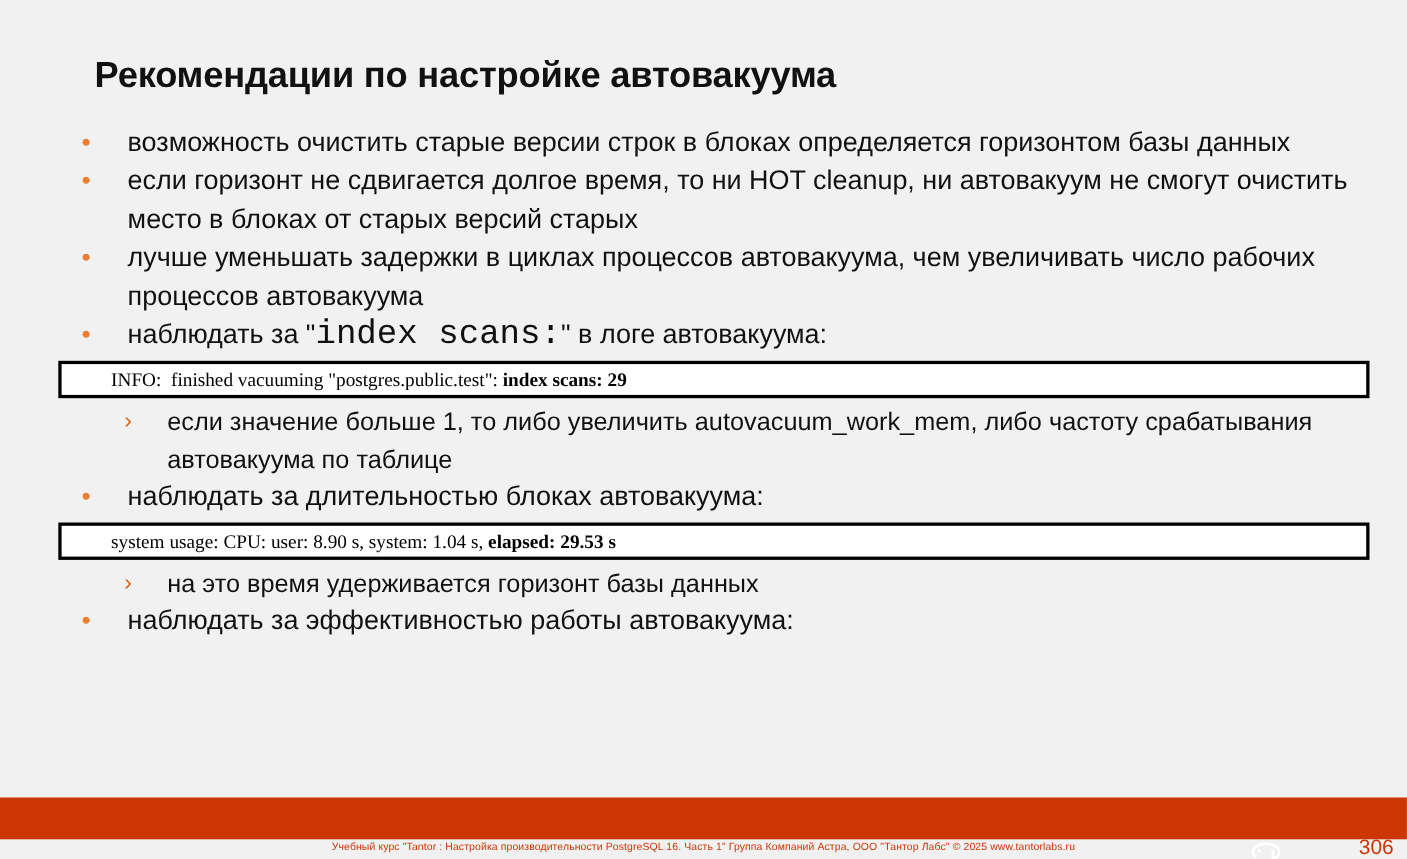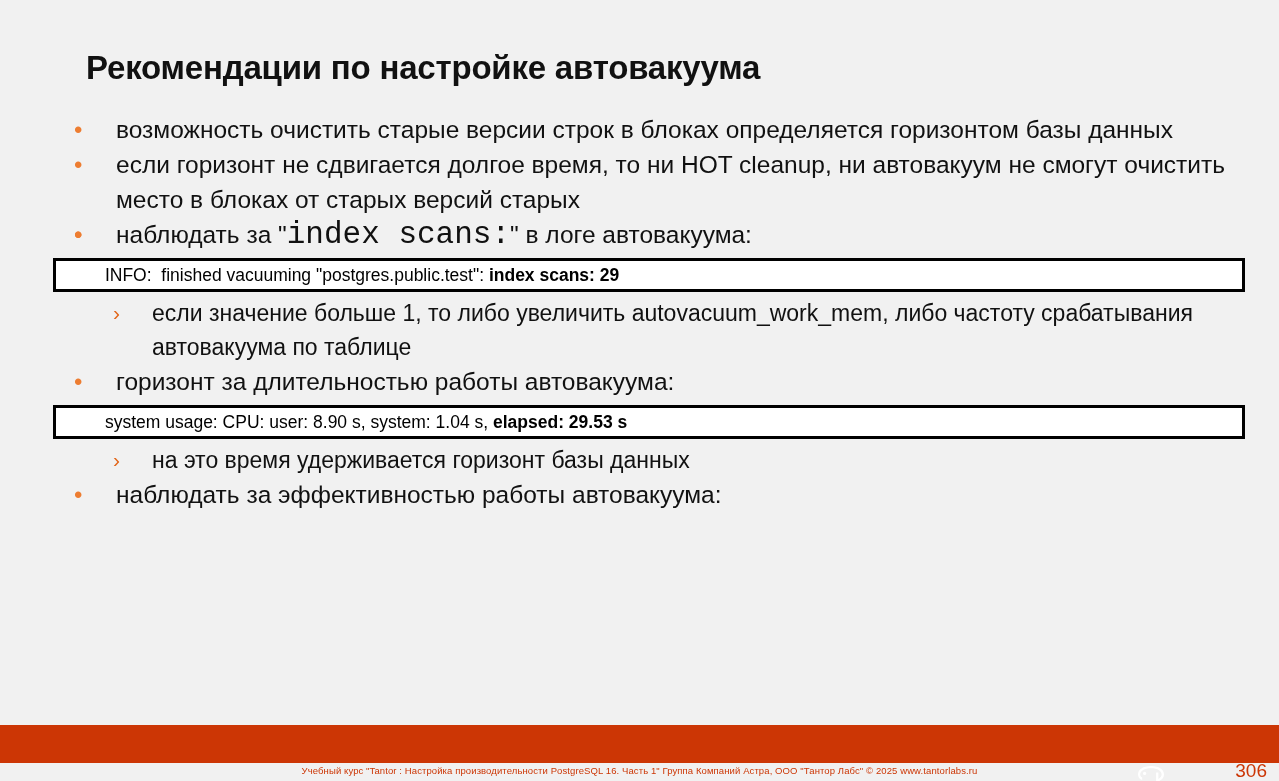--- a/index.html
+++ b/index.html
@@ -85,21 +85,21 @@
     background: #ffffff;
     box-sizing: border-box;
     height: 34px;
     display: flex;
     align-items: center;
     padding: 0 10px;
     width: 1192px;
     margin-left: 53px;
   }
   .codebox .line {
-    font-family: Liberation Sans, sans-serif;
+    font-family: Liberation Serif, serif;
     font-size: 17.5px;
     line-height: 20px;
     color: #000000;
     white-space: pre;
   }
   .codebox .line b { font-weight: bold; }
 
   
   .footer-bar {
     position: absolute;
@@ -155,41 +155,42 @@
       <span class="txt">возможность очистить старые версии строк в блоках определяется горизонтом базы данных</span>
     </div>
 
     <div class="bullet l1">
       <span class="marker">•</span>
       <span class="txt">если горизонт не сдвигается долгое время, то ни HOT cleanup, ни автовакуум не смогут очистить место в блоках от старых версий старых</span>
     </div>
 
     <div class="bullet l1">
       <span class="marker">•</span>
+      <span class="txt">лучше уменьшать задержки в циклах процессов автовакуума, чем увеличивать число рабочих процессов автовакуума</span>
     </div>
 
     <div class="bullet l1">
       <span class="marker">•</span>
       <span class="txt">наблюдать за "</span><span class="mono">index scans:</span><span class="txt">" в логе автовакуума:</span>
     </div>
 
     <div class="codebox">
       <span class="line">
         <span>INFO:  finished vacuuming "postgres.public.test": </span><b>index scans: 29</b>
       </span>
     </div>
 
     <div class="bullet l2">
       <span class="marker">›</span>
       <span class="txt">если значение больше 1, то либо увеличить autovacuum_work_mem, либо частоту срабатывания автовакуума по таблице</span>
     </div>
 
     <div class="bullet l1">
       <span class="marker">•</span>
-      <span class="txt">горизонт за длительностью работы автовакуума:</span>
+      <span class="txt">наблюдать за длительностью блоках автовакуума:</span>
     </div>
 
     <div class="codebox">
       <span class="line">
         <span>system usage: CPU: user: 8.90 s, system: 1.04 s, </span><b>elapsed: 29.53 s</b>
       </span>
     </div>
 
     <div class="bullet l2">
       <span class="marker">›</span>

